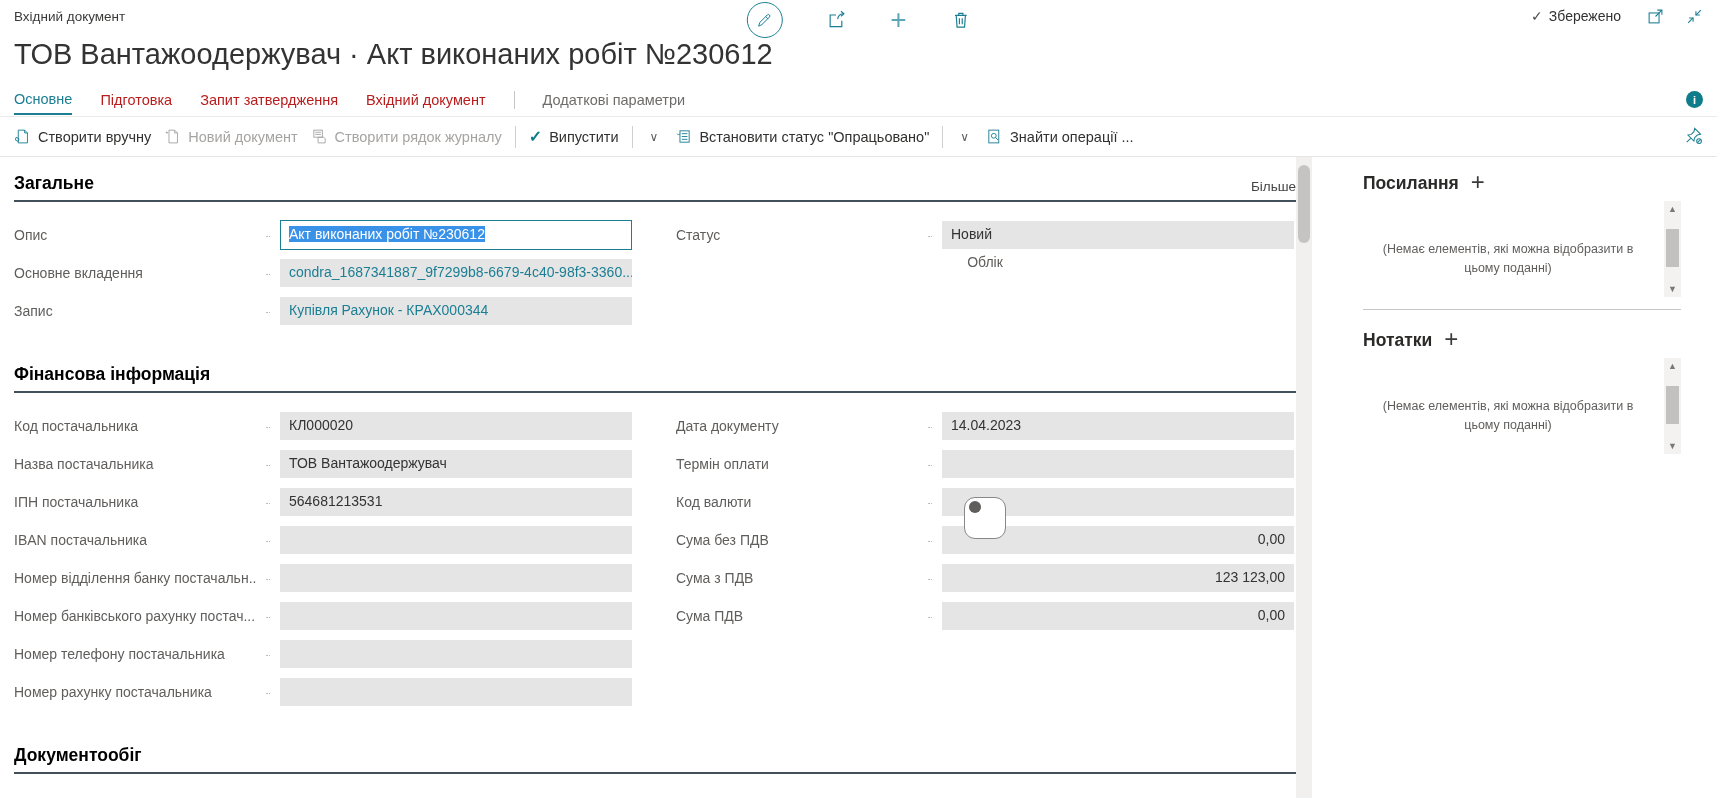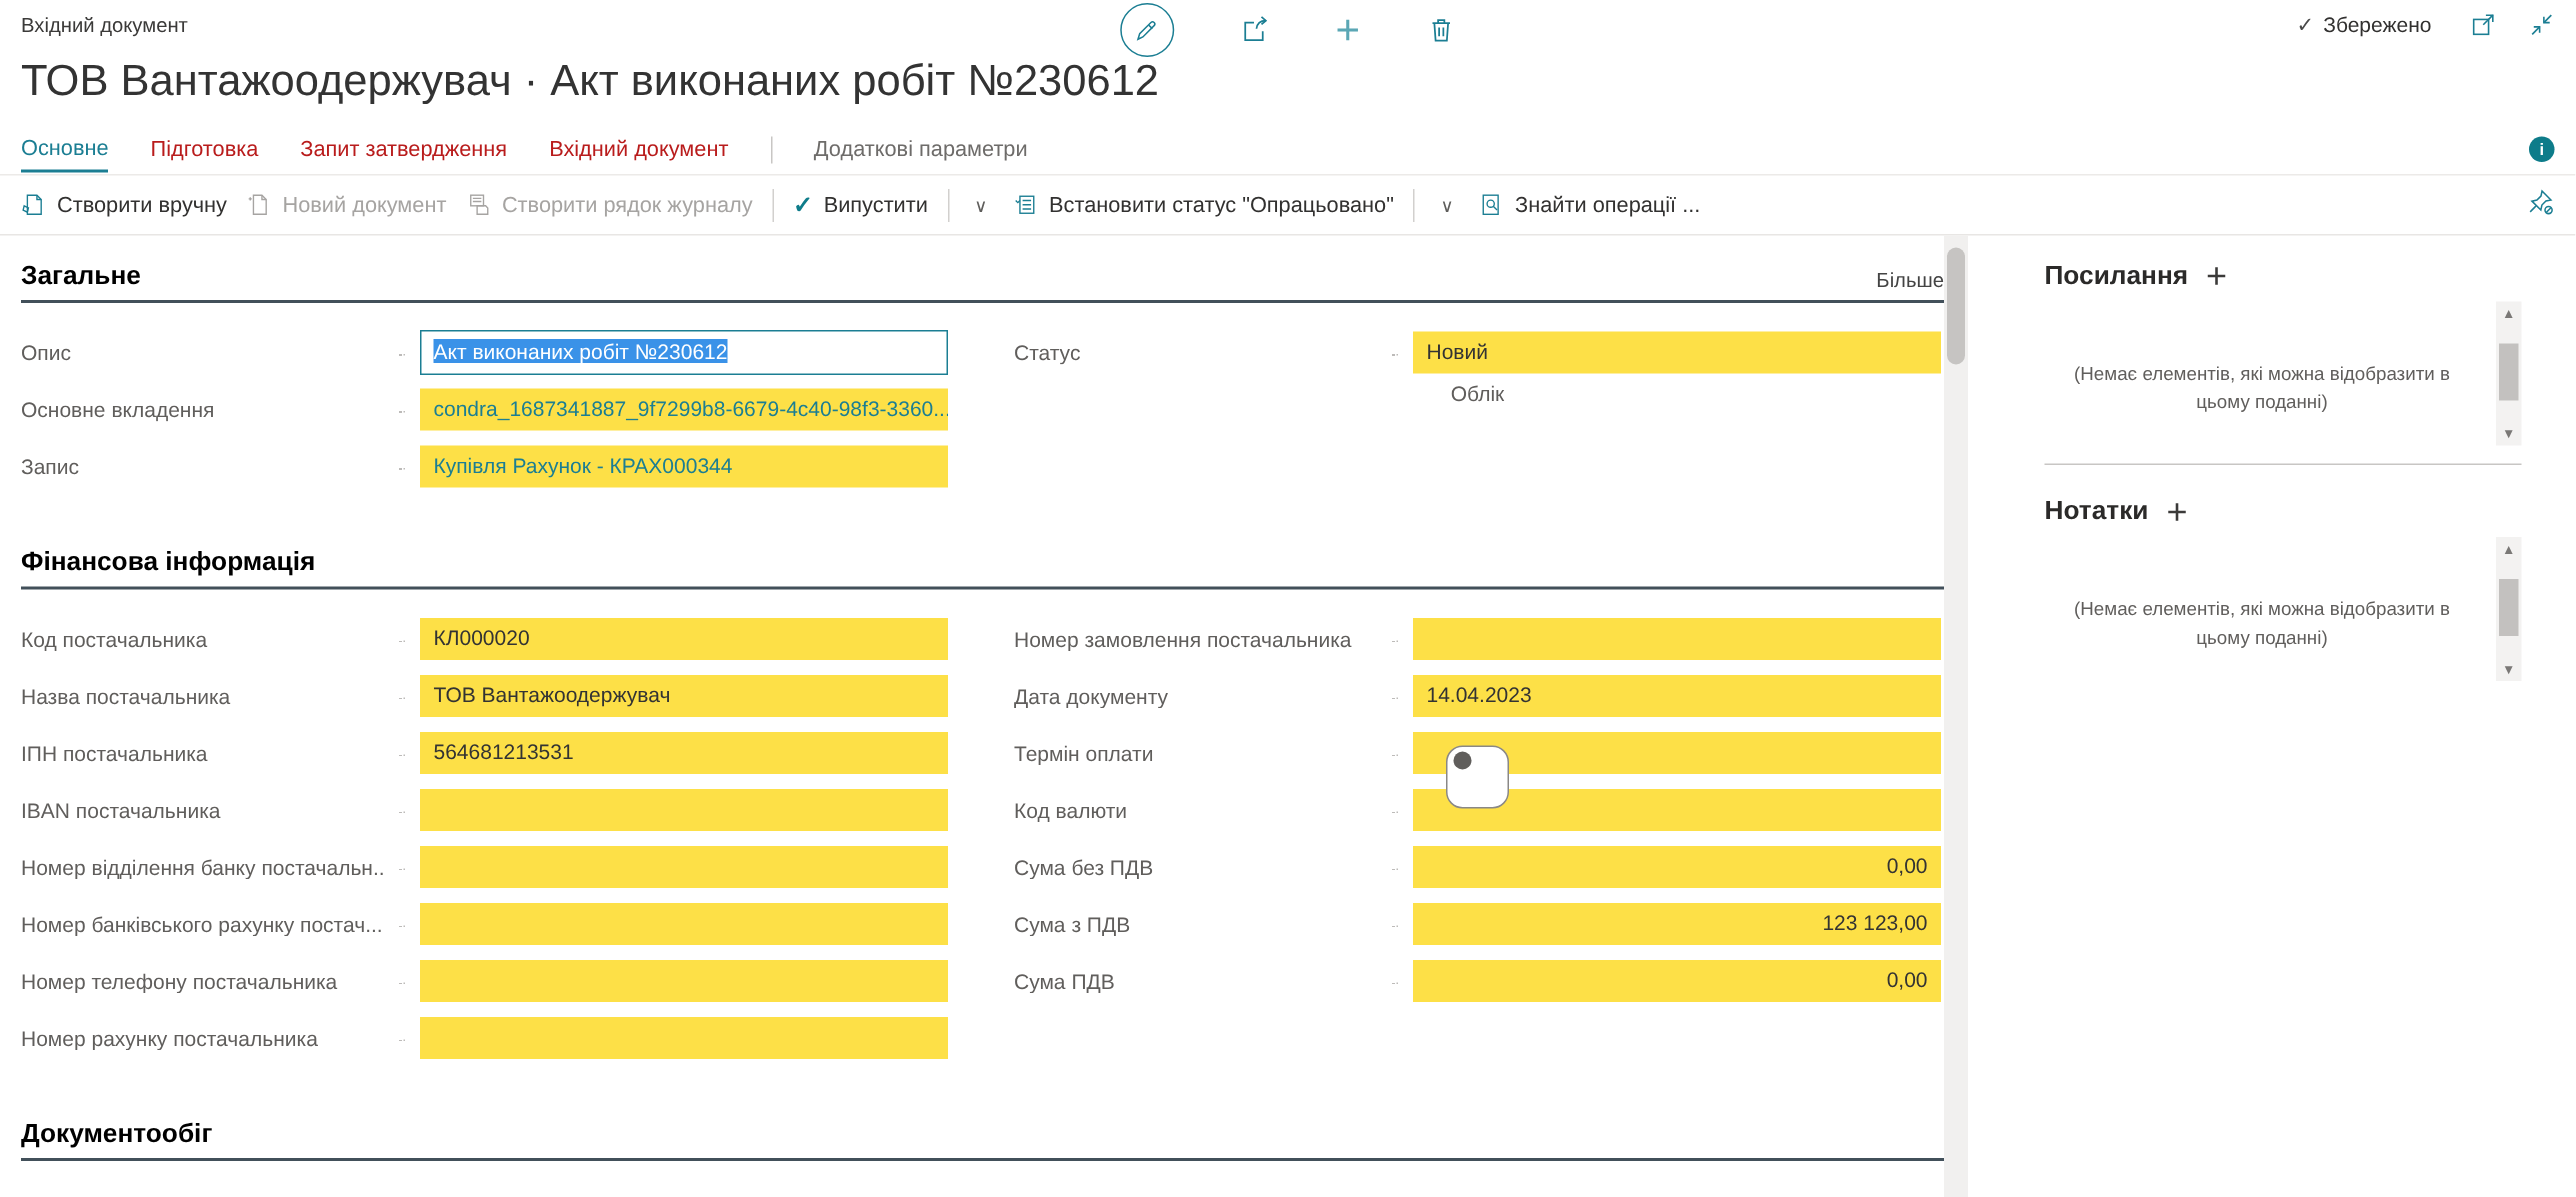--- a/index.html
+++ b/index.html
@@ -64,37 +64,37 @@
     border-bottom:2px solid #42505a; padding-bottom:6px; }
   .section-title { font-size:17.5px; font-weight:700; color:#000000; }
   .more-link { font-size:13.5px; color:#444; cursor:pointer; }
   .columns { display:flex; gap:44px; margin-top:14px; }
   .col { width:618px; }
   .field-row { display:flex; align-items:center; height:38px; }
   .field-label { flex:0 0 242px; font-size:14px; color:#605e5c; white-space:nowrap;
     overflow:hidden; }
   .dots { flex:1; border-bottom:1px dotted #bdbbb9; margin:0 10px; height:1px;
     transform:translateY(1px); }
-  .field-value { flex:0 0 352px; height:28px; background:#fde047; font-size:14px;
+  .field-value { flex:0 0 352px; height:28px; background:#e5e5e5; font-size:14px;
     color:#333; padding:5px 9px; white-space:nowrap; overflow:hidden; }
   .field-value.num { text-align:right; }
   .field-value.link { color:#1b7e93; cursor:pointer; }
   .field-input { flex:0 0 352px; height:30px; background:#fff;
     border:1px solid #1b7e93; font-size:14px; padding:5px 8px; white-space:nowrap; }
   .field-input .sel { background:#3a92e8; color:#fff; }
   .toggle-row { height:34px;flex-direction:column; }
   .toggle { flex:0 0 42px; width:42px; height:21px; border:1px solid #8a8886;
     border-radius:11px; background:#fff; position:relative; cursor:pointer; }
   .toggle .knob { position:absolute; left:4px; top:3px; width:12px; height:12px;
     border-radius:50%; background:#605e5c; }
 
   
   .factbox { margin-left:51px; width:318px; padding-top:16px; }
   .fb-item { position:relative; padding-right:28px; min-height:118px; }
-  .fb-head { display:flex; align-items:flex-end; gap:12px; font-size:17.5px;
+  .fb-head { display:flex; align-items:flex-start; gap:12px; font-size:17.5px;
     font-weight:600; color:#2b2a29; }
   .fb-plus { font-size:24px; font-weight:300; color:#3b3a39; cursor:pointer;
     line-height:18px; }
   .fb-empty { margin-top:46px; font-size:12.5px; color:#605e5c; text-align:center;
     line-height:1.55; padding:0 4px; }
   .fb-scroll { position:absolute; right:0; top:28px; width:17px; height:96px;
     background:#f3f2f1; display:flex; flex-direction:column; align-items:center; }
   .fb-scroll .arr { font-size:9px; color:#7a7876; height:16px; line-height:16px;
     cursor:pointer; }
   .fb-scroll .track { flex:1; width:100%; position:relative; }
@@ -319,25 +319,20 @@
             <div class="field-value"></div>
           </div>
           <div class="field-row">
             <span class="field-label">Номер рахунку постачальника</span>
             <span class="dots"></span>
             <div class="field-value"></div>
           </div>
         </div>
         <div class="col">
           <div class="field-row">
-            <span class="field-label">Номер замовлення постачальника</span>
-            <span class="dots"></span>
-            <div class="field-value"></div>
-          </div>
-          <div class="field-row">
             <span class="field-label">Дата документу</span>
             <span class="dots"></span>
             <div class="field-value">14.04.2023</div>
           </div>
           <div class="field-row">
             <span class="field-label">Термін оплати</span>
             <span class="dots"></span>
             <div class="field-value"></div>
           </div>
           <div class="field-row">

